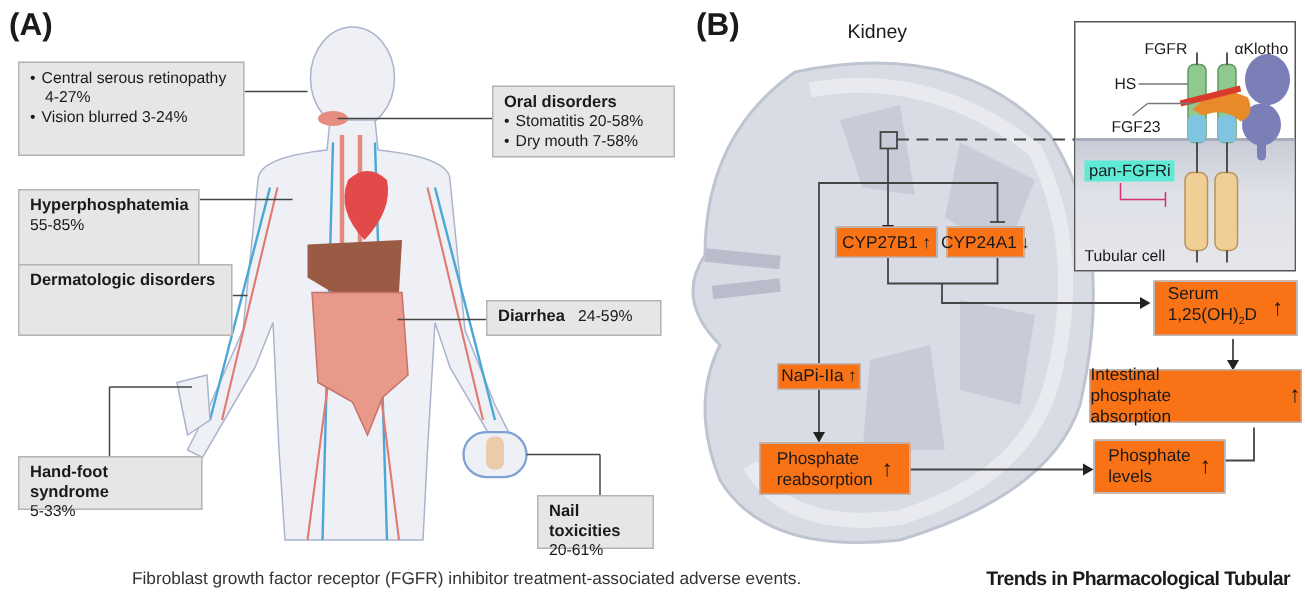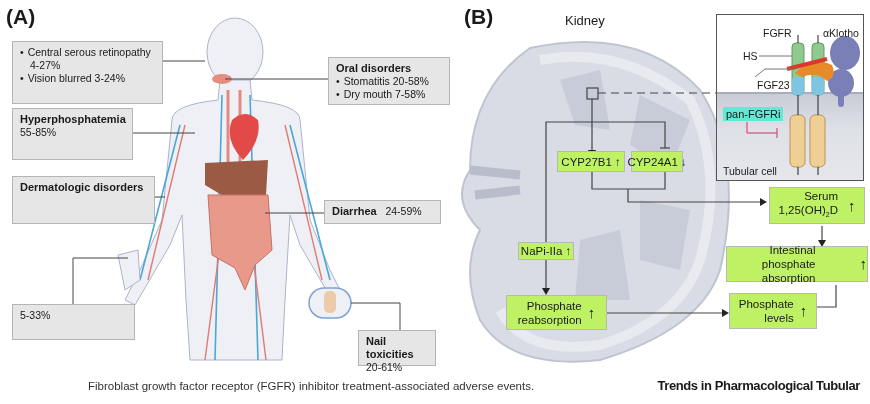--- a/index.html
+++ b/index.html
@@ -4,21 +4,21 @@
 <style>
   * { box-sizing: border-box; margin: 0; padding: 0; }
   body { width: 870px; height: 404px; background: #ffffff; position: relative; overflow: hidden;
          font-family: "Liberation Sans", sans-serif; color: #1a1a1a; }
   .panel-label { position: absolute; font-weight: bold; font-size: 21px; }
   .box { position: absolute; background: #e6e6e6; border: 1px solid #b5b5b5; font-size: 10.5px; line-height: 13px; padding: 4px 7px; }
   .box .t { font-weight: bold; font-size: 11px; }
   .box ul { list-style: none; }
   .box li::before { content: "\2022"; margin-right: 4px; }
   .box .indent { padding-left: 10px; }
-  .kbox { position: absolute; background: #bef264; border: 1px solid #b8b8b8; font-size: 11.5px; line-height: 14px; text-align: right; display: flex; align-items: center; justify-content: center; }
+  .kbox { position: absolute; background: #f97316; border: 1px solid #b8b8b8; font-size: 11.5px; line-height: 14px; text-align: left; display: flex; align-items: center; justify-content: center; }
   .arr { font-weight: bold; margin-left: 3px; }
   svg.layer { position: absolute; left: 0; top: 0; }
   .caption { position: absolute; left: 88px; top: 380px; font-size: 11.5px; color: #333; }
   .journal { position: absolute; right: 10px; top: 378px; font-size: 13px; font-weight: bold; letter-spacing: -0.4px; }
   .inset { position: absolute; left: 716px; top: 14px; width: 148px; height: 167px; border: 1px solid #555; background: #fff; overflow: hidden; }
   .inset .membrane { position: absolute; left: 0; top: 77px; width: 100%; height: 90px; background: linear-gradient(#c9ccd6, #dfe1e8 40%, #e6e7ec); border-top: 2px solid #a9adbb; }
   .inset .lbl { position: absolute; font-size: 10.5px; }
   .inset .pan { position: absolute; left: 6px; top: 92px; background: #5eead4; padding: 1px 3px; font-size: 11px; }
 </style>
 </head>
@@ -103,30 +103,31 @@
 <div class="box" style="left:12px;top:41px;width:151px;height:63px;">
   <ul>
     <li>Central serous retinopathy</li>
   </ul>
   <div class="indent">4-27%</div>
   <ul>
       <li>Vision blurred 3-24%</li>
     </ul>
 </div>
 
-<div class="box" style="left:12px;top:108px;width:121px;height:52px;">
+<div class="box" style="left:12px;top:126px;width:121px;height:52px;">
   <div class="t">Hyperphosphatemia</div>
   <div>55-85%</div>
 </div>
 
 <div class="box" style="left:12px;top:176px;width:143px;height:48px;">
   <div class="t">Dermatologic disorders</div>
 </div>
 
 <div class="box" style="left:12px;top:304px;width:123px;height:36px;">
+  <div class="t">Hand-foot syndrome</div>
   <div>5-33%</div>
 </div>
 
 <div class="box" style="left:328px;top:57px;width:122px;height:48px;">
   <div class="t">Oral disorders</div>
   <ul>
     <li>Stomatitis 20-58%</li>
     <li>Dry mouth 7-58%</li>
   </ul>
 </div>
@@ -206,19 +207,19 @@
     <path d="M70,54 L110,44" stroke="#d93a2a" stroke-width="4"></path>
     <line x1="42" y1="41" x2="75" y2="41" stroke="#777"></line>
     <line x1="38" y1="62" x2="48" y2="54" stroke="#777"></line>
       <line x1="48" y1="54" x2="78" y2="54" stroke="#777"></line>
     <polyline points="30,107 30,118 60,118" stroke="#d4336b" fill="none"></polyline>
     <line x1="60" y1="113" x2="60" y2="123" stroke="#d4336b"></line>
   </svg>
   <div class="lbl" style="left:46px;top:12px;">FGFR</div>
   <div class="lbl" style="left:106px;top:12px;">αKlotho</div>
   <div class="lbl" style="left:26px;top:35px;">HS</div>
-  <div class="lbl" style="left:40px;top:64px;text-align:center;">FGF23</div>
+  <div class="lbl" style="left:24px;top:64px;text-align:center;">FGF23</div>
   <div class="pan">pan-FGFRi</div>
   <div class="lbl" style="left:6px;top:150px;">Tubular cell</div>
 </div>
 
 <div class="caption">Fibroblast growth factor receptor (FGFR) inhibitor treatment-associated adverse events.</div>
 <div class="journal">Trends in Pharmacological Tubular</div>
 
 </body></html>

